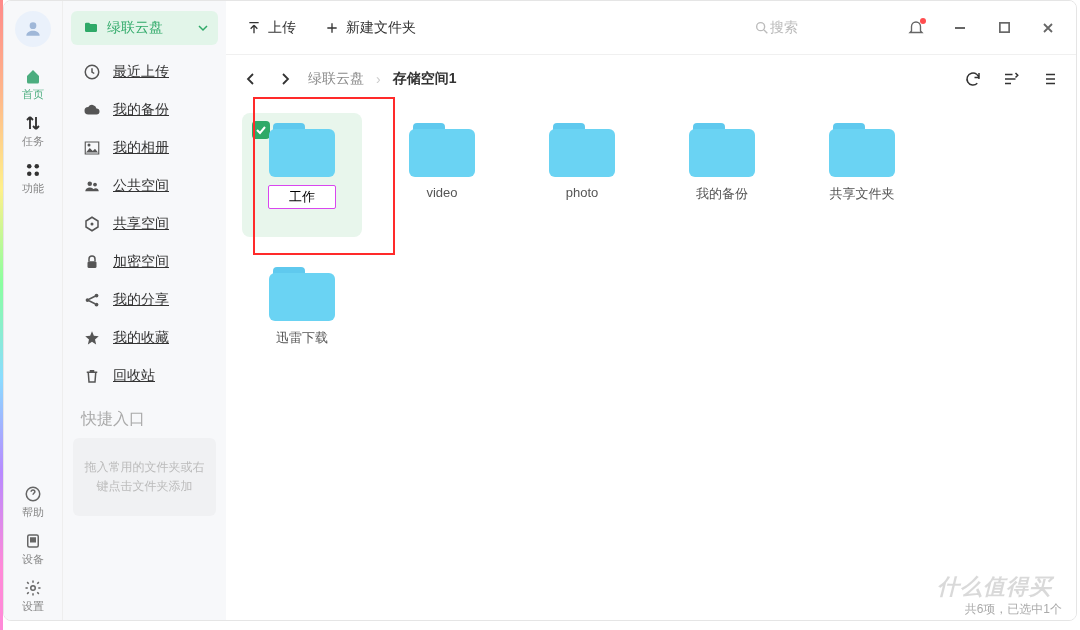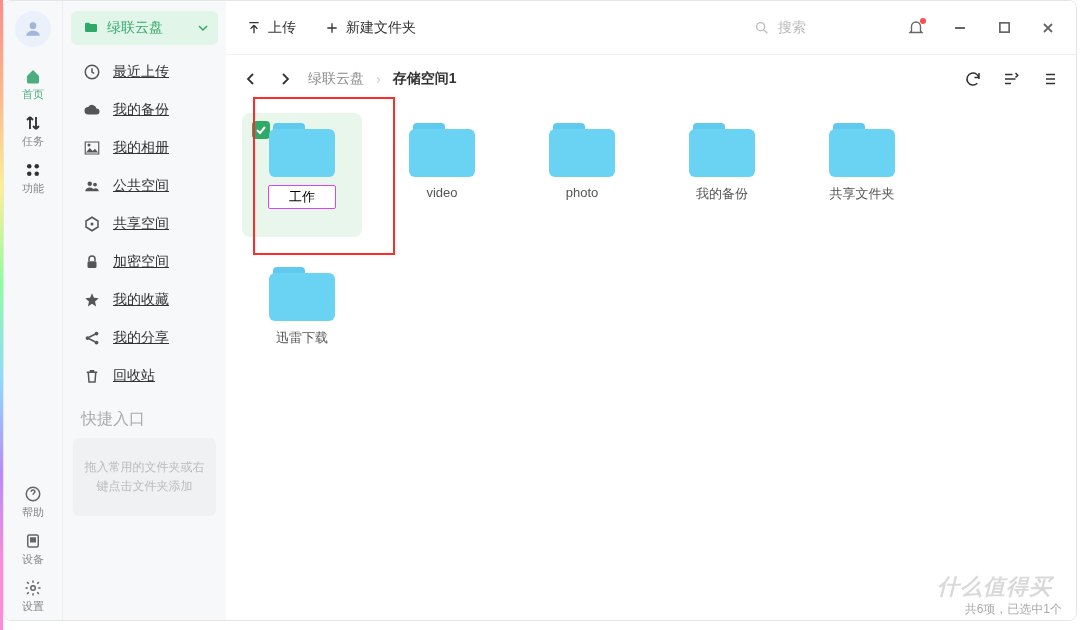--- a/index.html
+++ b/index.html
@@ -14,21 +14,21 @@
     .nav-rail .spacer { flex: 1; }
     .sidebar { width: 164px; background: #f7f8fa; padding: 10px 8px; display: flex; flex-direction: column; border-left: 1px solid #eee; }
     .sb-dropdown { display: flex; align-items: center; gap: 8px; padding: 8px 12px; border-radius: 6px; background: #e2f5e9; color: #2fa968; font-size: 14px; cursor: pointer; margin-bottom: 8px; position: relative; }
     .sb-item { display: flex; align-items: center; gap: 12px; padding: 10px 12px; border-radius: 6px; color: #333; font-size: 14px; cursor: pointer; text-decoration: underline; }
     .sb-section { font-size: 16px; color: #aaa; padding: 14px 10px 8px; }
     .sb-dropzone { margin: 0 2px; padding: 20px 10px; border-radius: 6px; background: #f0f1f3; color: #bbb; font-size: 12px; text-align: center; line-height: 1.6; }
     .main { flex: 1; display: flex; flex-direction: column; background: #fff; }
     .toolbar { height: 54px; display: flex; align-items: center; padding: 0 14px; gap: 16px; border-bottom: 1px solid #f0f0f0; }
     .tb-btn { display: flex; align-items: center; gap: 6px; font-size: 14px; color: #333; cursor: pointer; padding: 4px 6px; }
     .tb-spacer { flex: 1; }
-    .search { display: flex; align-items: center; gap: 8px; color: #bbb; font-size: 14px; cursor: text; padding: 4px 8px; width: 140px; }
+    .search { display: flex; align-items: center; color: #bbb; font-size: 14px; cursor: text; padding: 4px 8px; width: 140px; }
     .tb-icon { width: 28px; height: 28px; display: flex; align-items: center; justify-content: center; color: #666; cursor: pointer; }
     .notif { position: relative; }
     .notif .dot { position: absolute; top: 4px; right: 4px; width: 6px; height: 6px; border-radius: 50%; background: #ff4d4f; }
     .crumbbar { height: 48px; display: flex; align-items: center; padding: 0 14px; gap: 12px; }
     .nav-arrow { width: 22px; height: 22px; display: flex; align-items: center; justify-content: center; color: #333; cursor: pointer; }
     .crumb { font-size: 14px; color: #888; cursor: pointer; }
     .crumb.current { color: #333; font-weight: 600; }
     .crumb-sep { color: #ccc; font-size: 14px; }
     .crumb-spacer { flex: 1; }
     .view-icon { width: 26px; height: 26px; display: flex; align-items: center; justify-content: center; color: #333; cursor: pointer; }
@@ -158,32 +158,32 @@
         </div>
         <div class="sb-item">
           <svg width="18" height="18" viewBox="0 0 24 24">
             <rect x="6" y="11" width="12" height="9" rx="2" fill="#555"></rect>
             <path d="M8 11V8a4 4 0 118 0v3" stroke="#555" stroke-width="2" fill="none"></path>
           </svg>
           <span>加密空间</span>
         </div>
         <div class="sb-item">
           <svg width="18" height="18" viewBox="0 0 24 24">
-            <path d="M12 3l2.5 6 6.5.5-5 4.5 1.5 6.5L12 17l-5.5 3.5L8 14 3 9.5l6.5-.5L12 3z" fill="#555"></path>
-          </svg>
-          <span>我的收藏</span>
-        </div>
-        <div class="sb-item">
-          <svg width="18" height="18" viewBox="0 0 24 24">
             <circle cx="6" cy="12" r="2.5" fill="#555"></circle>
             <circle cx="18" cy="6" r="2.5" fill="#555"></circle>
             <circle cx="18" cy="18" r="2.5" fill="#555"></circle>
             <path d="M8 11l8-4M8 13l8 4" stroke="#555" stroke-width="2"></path>
           </svg>
           <span>我的分享</span>
+        </div>
+        <div class="sb-item">
+          <svg width="18" height="18" viewBox="0 0 24 24">
+            <path d="M12 3l2.5 6 6.5.5-5 4.5 1.5 6.5L12 17l-5.5 3.5L8 14 3 9.5l6.5-.5L12 3z" fill="#555"></path>
+          </svg>
+          <span>我的收藏</span>
         </div>
         <div class="sb-item">
           <svg width="18" height="18" viewBox="0 0 24 24">
             <path d="M5 7h14M10 7V5h4v2M7 7l1 13h8l1-13" stroke="#555" stroke-width="2" fill="none"></path>
           </svg>
           <span>回收站</span>
         </div>
       </div>
     <div class="sb-section">快捷入口</div>
     <div class="sb-dropzone">拖入常用的文件夹或右键点击文件夹添加</div>

